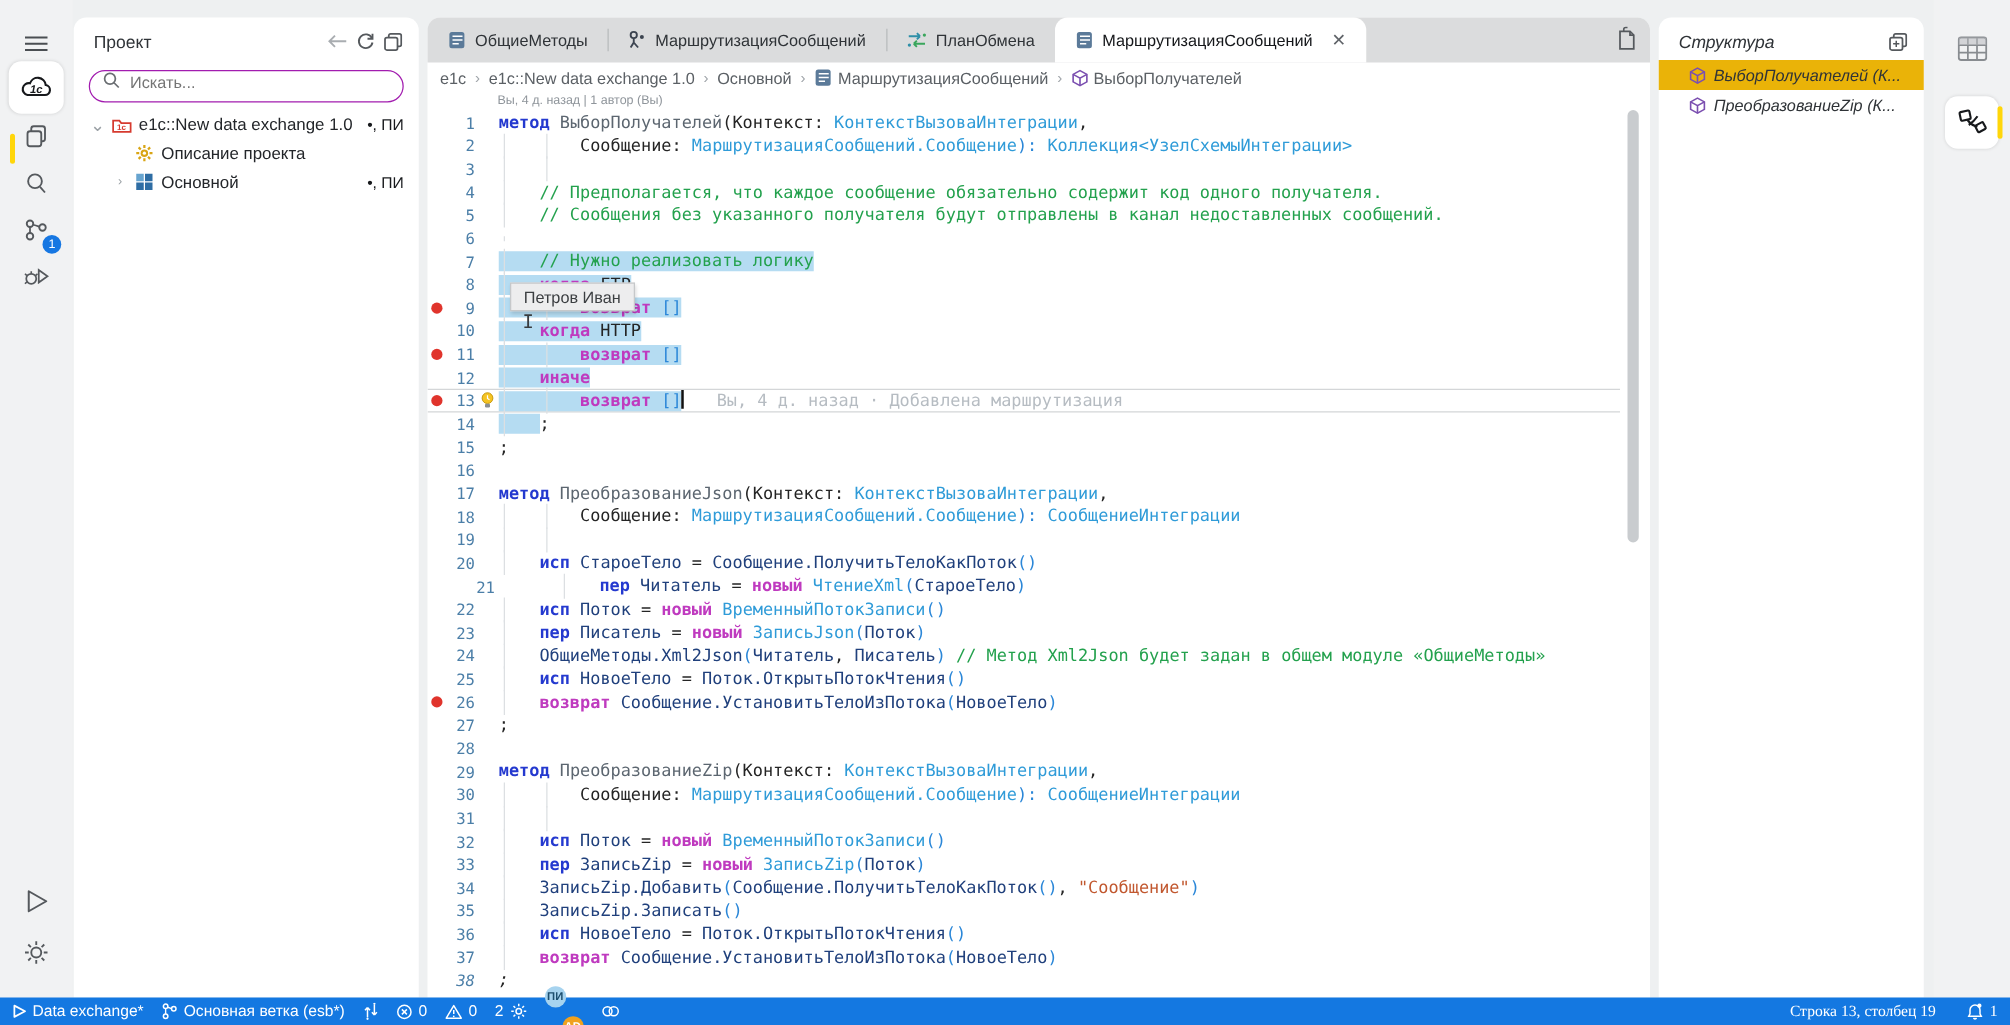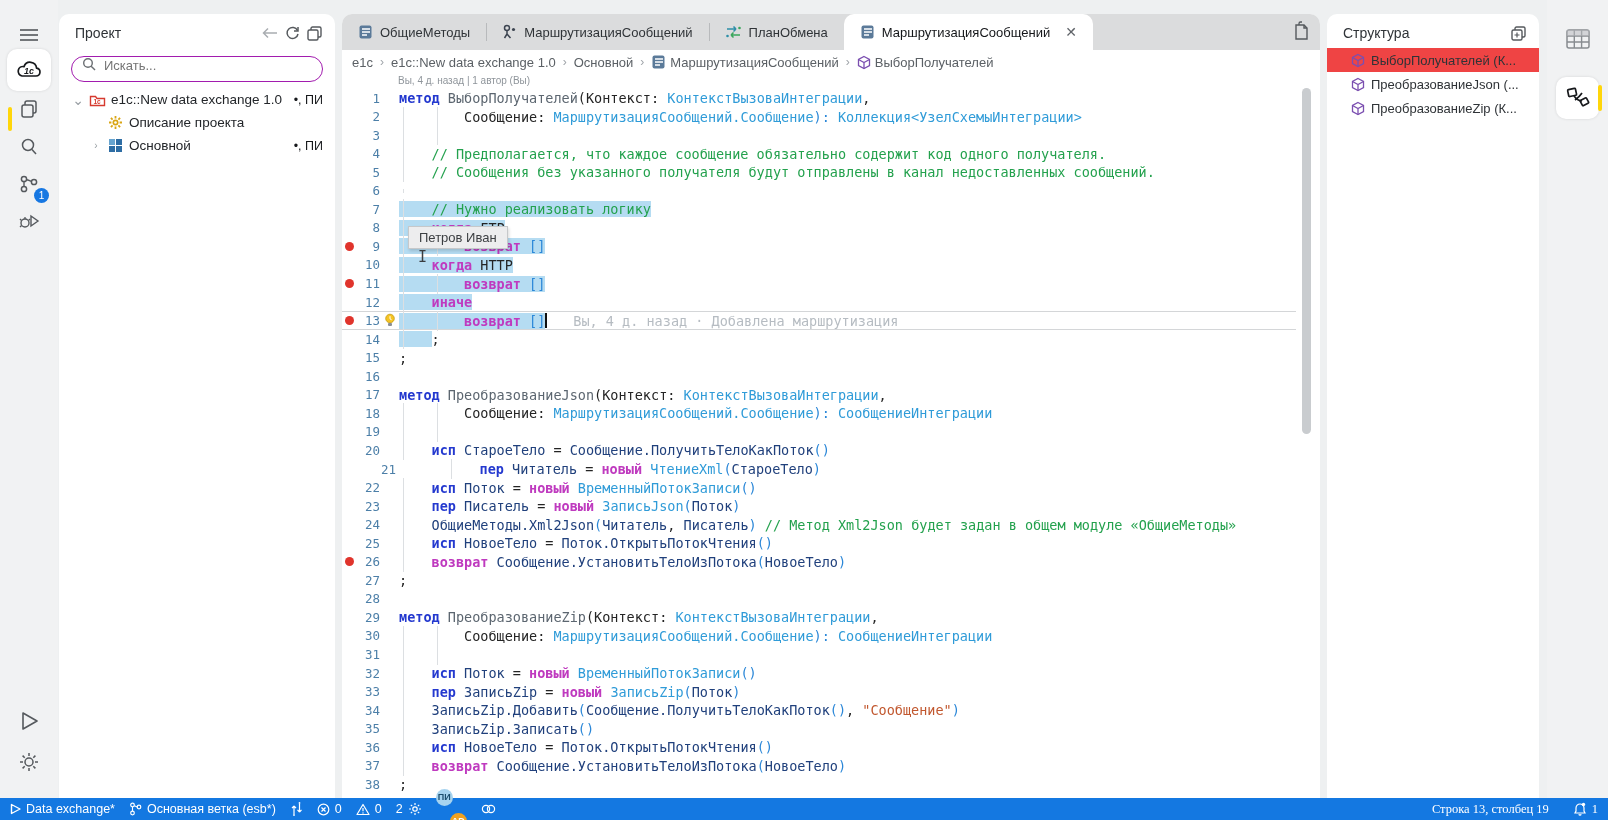--- a/index.html
+++ b/index.html
@@ -55,23 +55,23 @@
   .tk-g{color:#5c6670;}
   .tk-p{color:#2b87d8;}
   .tk-s{color:#c1572e;}
   .tk-x{color:#242424;}
   .ghost{color:#b6bcc2;margin-left:26px;}
   .caret{display:inline-block;width:2px;height:15px;background:#101010;vertical-align:-2px;}
   #tooltip{position:absolute;left:66px;top:138px;background:#ededee;border:1px solid #c6c8ca;box-shadow:1px 2px 3px rgba(0,0,0,.15);padding:3px 10px;font-size:13px;color:#3c3f42;z-index:5;}
   #ibeam{position:absolute;left:76px;top:160px;z-index:6;color:#3a3d40;font-family:"DejaVu Sans Mono",monospace;font-size:15px;}
   #vscroll{position:absolute;left:960px;top:0px;width:9px;height:346px;background:#c9cccf;border-radius:5px;}
   
-  #structure{left:1327px;top:14px;width:212px;height:784px;border-radius:10px 10px 0 0;}
+  #structure{left:1327px;top:14px;width:212px;height:784px;border-radius:10px 10px 0 0;font-style:italic;}
   .st-item{display:flex;align-items:center;gap:6px;height:24px;padding-left:24px;font-size:13px;color:#2f3337;white-space:nowrap;}
-  .st-item.sel{background:#ef4444;}
+  .st-item.sel{background:#eab308;}
   
   #rrail{position:absolute;left:1547px;top:0;width:61px;height:798px;background:#f1f2f3;}
   .rrail-item{position:absolute;left:9px;width:43px;height:42px;display:flex;align-items:center;justify-content:center;}
   
   #statusbar{position:absolute;left:0;top:798px;width:1608px;height:22px;background:var(--statusbar,#1478e1);color:#fff;display:flex;align-items:center;font-size:12.5px;padding:0 10px;box-sizing:border-box;gap:14px;}
   .sb-item{display:flex;align-items:center;gap:5px;white-space:nowrap;}
   .sb-right{margin-left:auto;display:flex;align-items:flex-end;gap:24px;font-family:Liberation Serif, serif;}
   .avatar{width:17px;height:17px;border-radius:50%;font-size:9px;font-weight:bold;display:flex;align-items:center;justify-content:center;}
   .avatars{display:flex;}
   .avatars .avatar + .avatar{margin-left:-3px;}
@@ -546,21 +546,21 @@
           <div class="g-num">36</div>
           <div class="g-ic"></div>
           <div class="g-code"><span class="guide" style="left: 4px;"></span><span class="tk-x">    </span><span class="tk-k">исп</span><span class="tk-x"> </span><span class="tk-m">НовоеТело</span><span class="tk-x"> = </span><span class="tk-m">Поток.ОткрытьПотокЧтения</span><span class="tk-p">()</span></div>
         </div>
         <div class="row" style="top: 668.3px;">
           <div class="g-bp"></div>
           <div class="g-num">37</div>
           <div class="g-ic"></div>
           <div class="g-code"><span class="guide" style="left: 4px;"></span><span class="tk-x">    </span><span class="tk-f">возврат</span><span class="tk-x"> </span><span class="tk-m">Сообщение.УстановитьТелоИзПотока</span><span class="tk-p">(</span><span class="tk-m">НовоеТело</span><span class="tk-p">)</span></div>
         </div>
-        <div class="row" style="top: 686.85px;">
+        <div class="row" style="top: 686.85px; font-style: italic;">
           <div class="g-bp"></div>
           <div class="g-num">38</div>
           <div class="g-ic"></div>
           <div class="g-code"><span class="tk-x">;</span></div>
         </div>
       </div>
   </div>
 
   <div id="structure" class="card">
     <div class="panel-head">
@@ -584,29 +584,20 @@
           </span>
           <span>ВыборПолучателей (К...</span>
         </div>
         <div class="st-item">
           <span>
             <svg width="14" height="15">
               <path d="M7 1.5 12.5 4.5v6L7 13.5 1.5 10.5v-6z" fill="none" stroke="#7b4fb0" stroke-width="1.3"></path>
               <path d="M1.5 4.5 7 7.5l5.5-3M7 7.5v6" fill="none" stroke="#7b4fb0" stroke-width="1.3"></path>
             </svg>
           </span>
-          <span>ПреобразованиеJson (...</span>
-        </div>
-        <div class="st-item">
-          <span>
-            <svg width="14" height="15">
-              <path d="M7 1.5 12.5 4.5v6L7 13.5 1.5 10.5v-6z" fill="none" stroke="#7b4fb0" stroke-width="1.3"></path>
-              <path d="M1.5 4.5 7 7.5l5.5-3M7 7.5v6" fill="none" stroke="#7b4fb0" stroke-width="1.3"></path>
-            </svg>
-          </span>
           <span>ПреобразованиеZip (К...</span>
         </div>
       </div>
   </div>
 
   <div id="rrail">
     <div class="rrail-item" style="top:18px">
       <span>
         <svg width="24" height="22">
             <rect x="1" y="2" width="22" height="18" rx="2" fill="none" stroke="#888c90" stroke-width="1.5"></rect>

